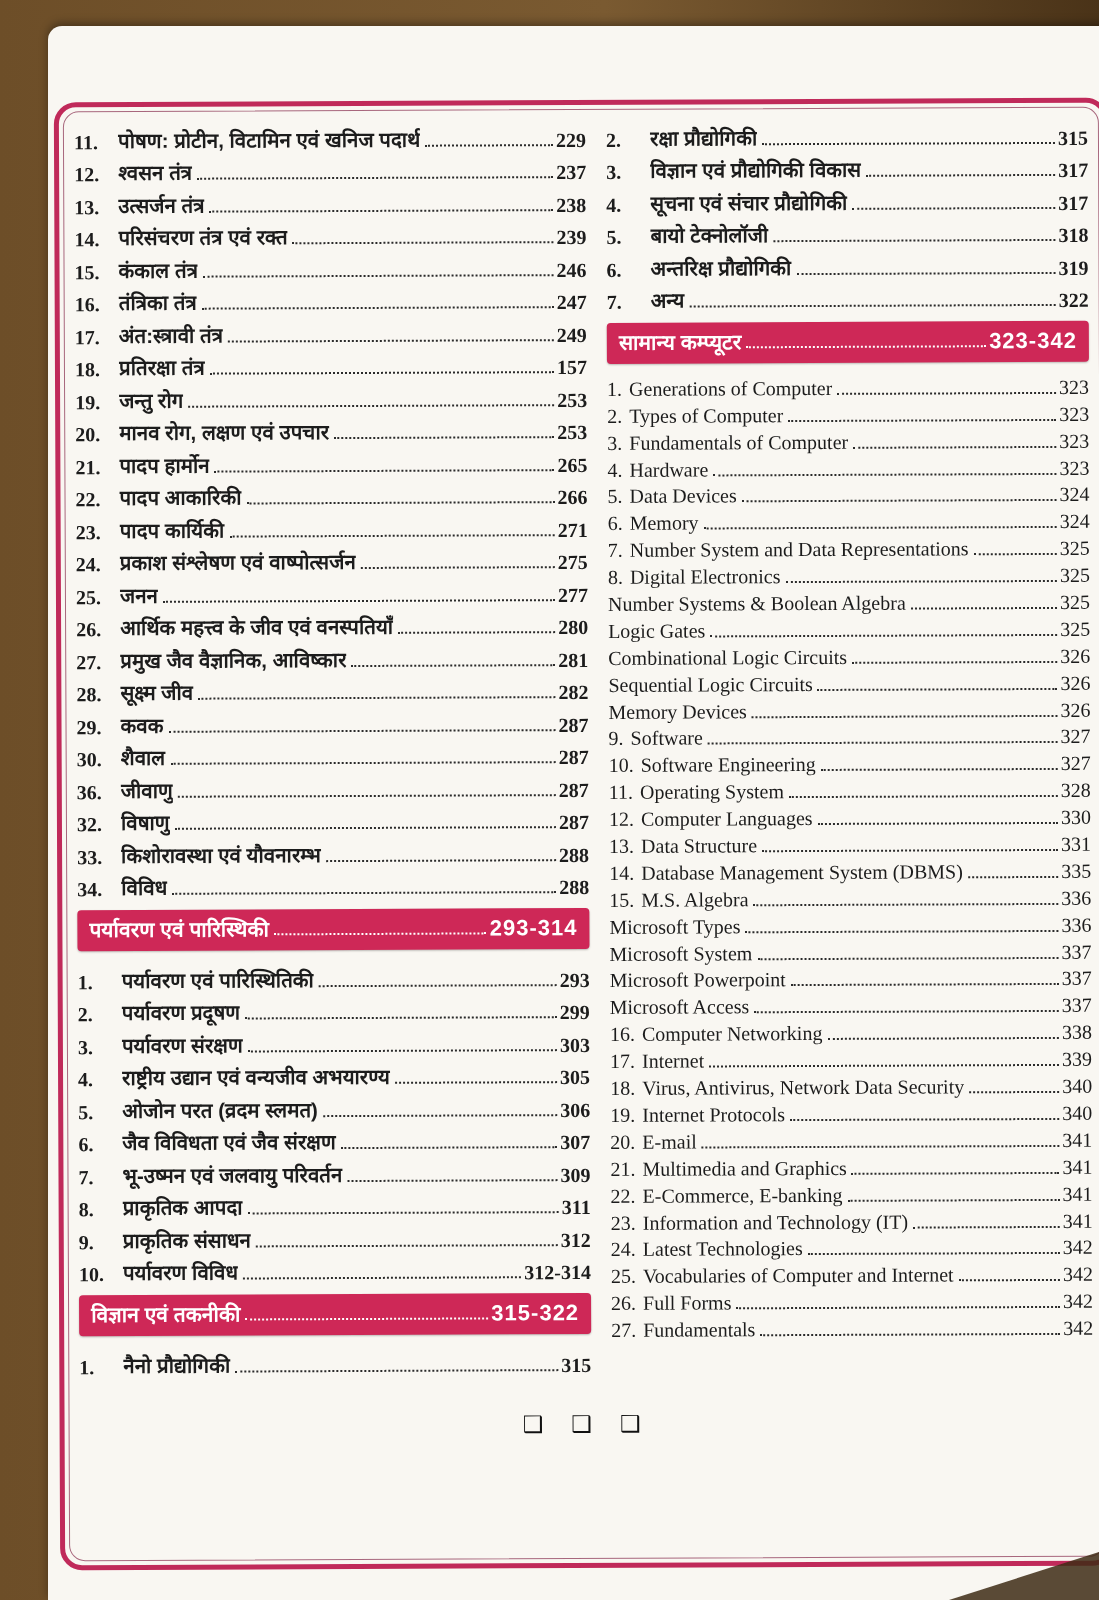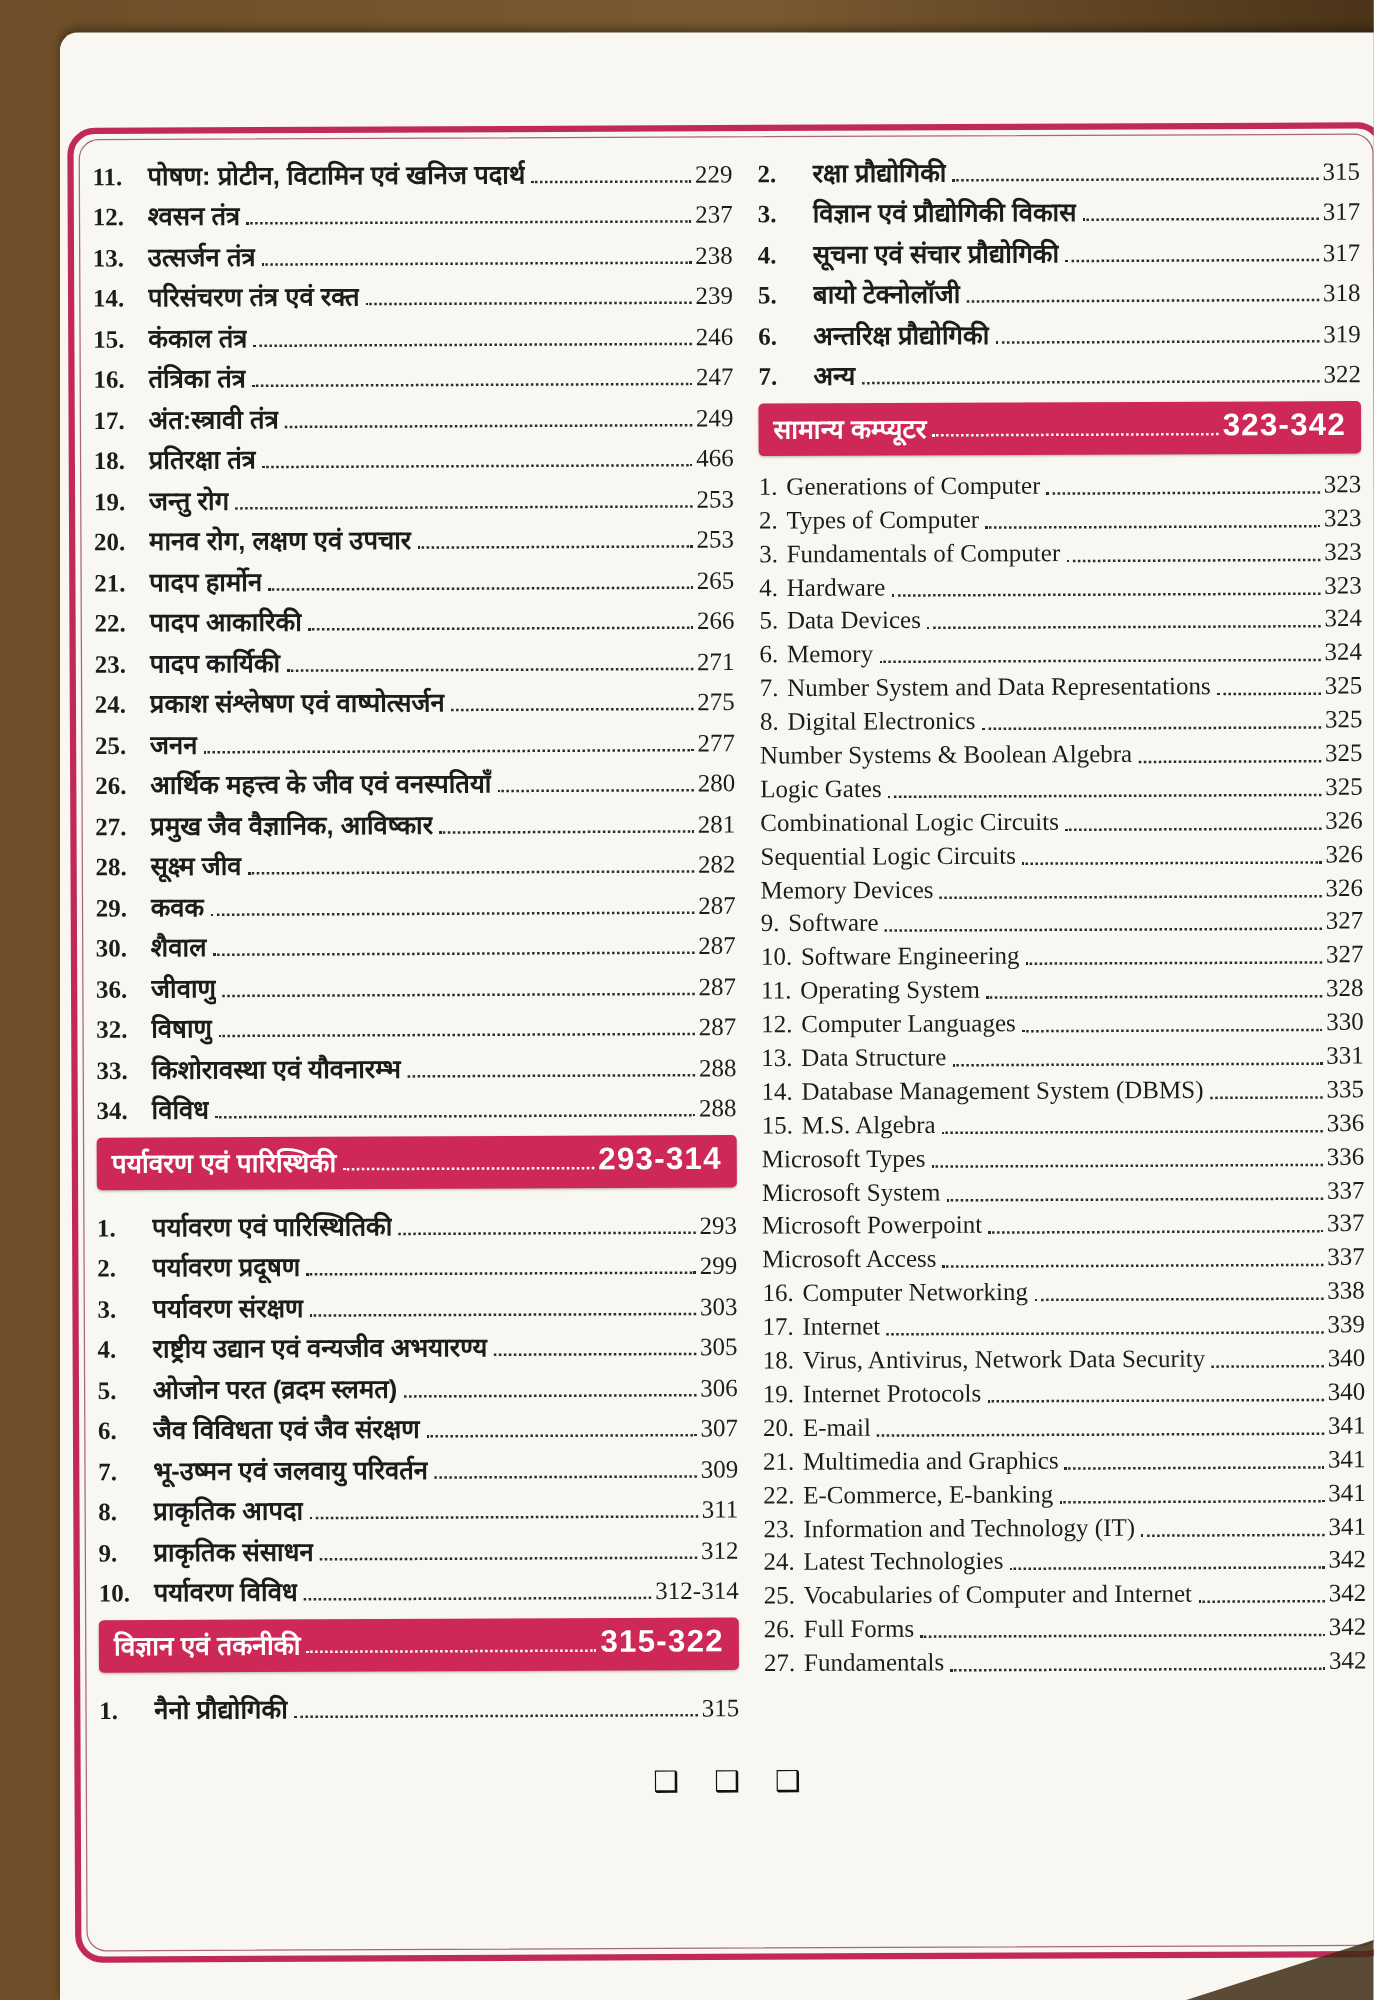--- a/index.html
+++ b/index.html
@@ -49,34 +49,34 @@
   .row{display:flex; align-items:flex-end; white-space:nowrap;}
   .row.hi{height:32.5px; font-family:"Liberation Sans", sans-serif; font-weight:700; font-size:20.5px;}
   .row.en{height:26.9px; font-size:20px;}
   .row .num{flex:0 0 auto;}
   .row.hi .num{width:44px; font-family:"Liberation Serif", serif; font-weight:700; font-size:20px;}
   .row.en .num{margin-right:7px;}
   .row .title{flex:0 1 auto; overflow:hidden; text-overflow:clip;}
   .dots{flex:1 1 12px; min-width:10px; border-bottom:2.3px dotted #2b2b2b; margin:0 3px 6px 5px;}
   .row.en .dots{margin-bottom:5px;}
   .row .pg{flex:0 0 auto; font-family:"Liberation Serif", serif; font-weight:400; font-size:20px;}
-  .row.hi .pg{font-weight:400;}
+  .row.hi .pg{font-weight:700;}
 
   .sec-header{
     display:flex; align-items:flex-end;
     background:var(--bar); color:#fff;
     border-radius:4px;
     padding:5px 12px 8px 12px;
     margin:9px 0 10px 0;
     font-family:"Liberation Sans", sans-serif;
     font-weight:700; font-size:21px;
     box-shadow:0 1px 2px rgba(0,0,0,.25);
   }
   .sec-header .dots{border-bottom-color:#fff; margin-bottom:7px;}
-  .sec-header .sec-pages{font-size:25px; letter-spacing:1px;}
+  .sec-header .sec-pages{font-size:22px; letter-spacing:1px;}
 
   .footer-squares{
     margin-top:34px; text-align:center;
     font-family:"DejaVu Sans", sans-serif;
     font-size:23px; letter-spacing:10px; color:#111; font-weight:700;
   }
 </style>
 </head>
 <body>
 
@@ -123,21 +123,21 @@
           <div class="row hi">
             <span class="num">17.</span>
             <span class="title">अंत:स्त्रावी तंत्र</span>
             <span class="dots"></span>
             <span class="pg">249</span>
           </div>
           <div class="row hi">
             <span class="num">18.</span>
             <span class="title">प्रतिरक्षा तंत्र</span>
             <span class="dots"></span>
-            <span class="pg">466</span>
+            <span class="pg">157</span>
           </div>
           <div class="row hi">
             <span class="num">19.</span>
             <span class="title">जन्तु रोग</span>
             <span class="dots"></span>
             <span class="pg">253</span>
           </div>
           <div class="row hi">
             <span class="num">20.</span>
             <span class="title">मानव रोग, लक्षण एवं उपचार</span>

